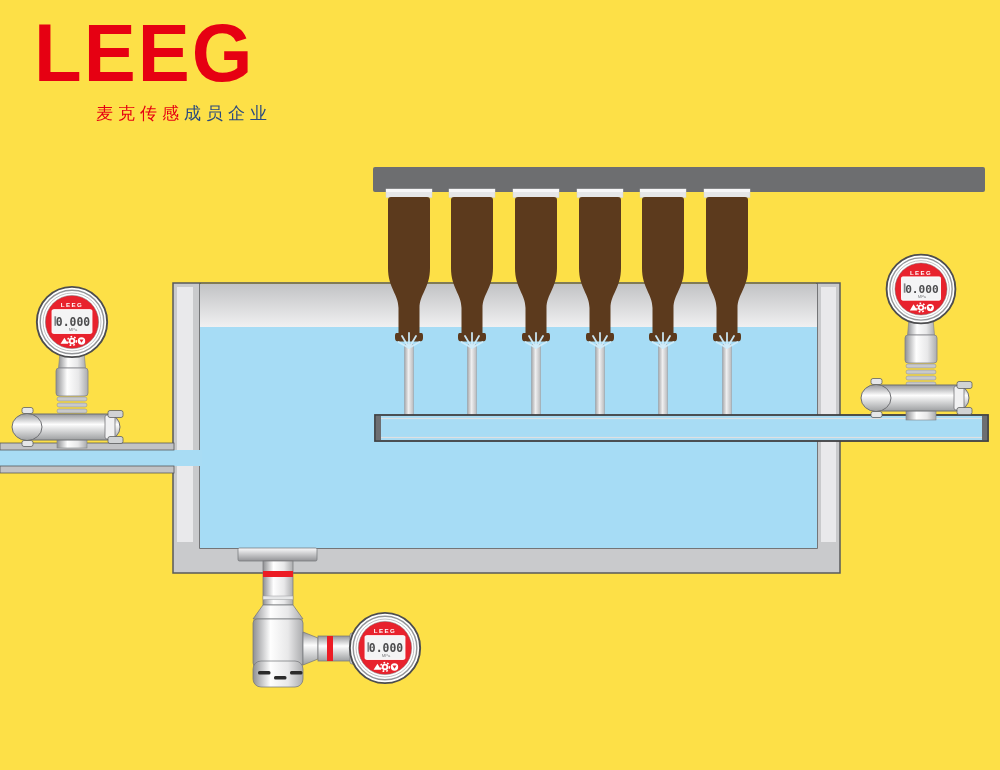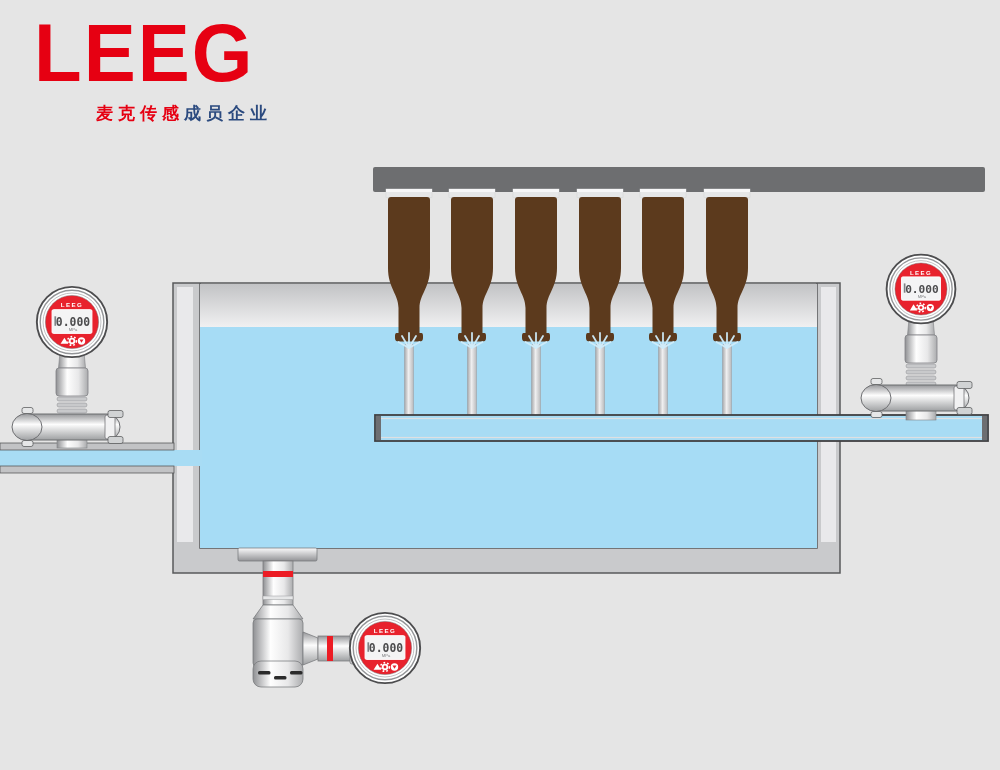--- a/index.html
+++ b/index.html
@@ -1,24 +1,24 @@
 <!DOCTYPE html>
 <html><head>
 <meta charset="utf-8">
 <style>
   html,body{margin:0;padding:0;background:#fff;}
   body{width:1000px;height:770px;position:relative;overflow:hidden;
        font-family:"Liberation Sans", sans-serif;}
-  .stage{position:absolute;inset:0;width:1000px;height:770px;background:#e5e5e5;}
+  .stage{position:absolute;inset:0;width:1000px;height:770px;background:#fde047;}
   .logo-block{position:absolute;left:34px;top:14px;z-index:5;}
   .logo-text{margin:0;font-size:78px;line-height:1.0;font-weight:bold;
              color:#E60012;letter-spacing:2px;
              font-family:"Liberation Sans", sans-serif;
              transform:scaleY(1.05);}
-  .tagline{margin:10px 0 0 62px;font-size:17px;font-weight:bold;letter-spacing:5px;}
+  .tagline{margin:10px 0 0 62px;font-size:17px;font-weight:normal;letter-spacing:5px;}
   .tagline .red{color:#E60012;}
   .tagline .dark{color:#2B4A7F;}
   svg{position:absolute;left:0;top:0;}
   text{font-family:"Liberation Sans", sans-serif;}
   .seg{font-family:"DejaVu Sans Mono", monospace;font-weight:bold;}
 </style>
 </head>
 <body>
 
 <div class="stage">

